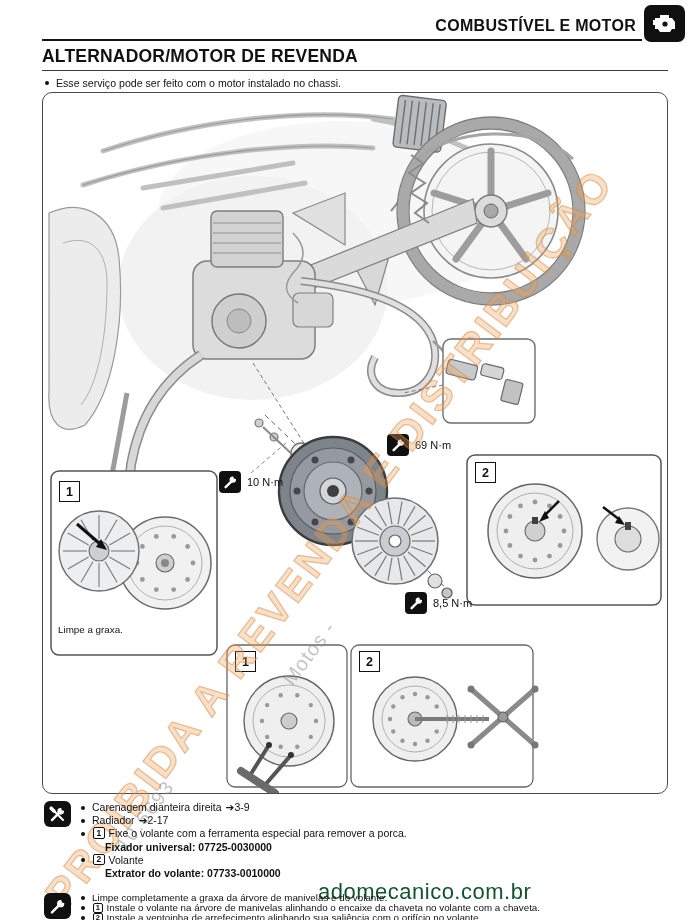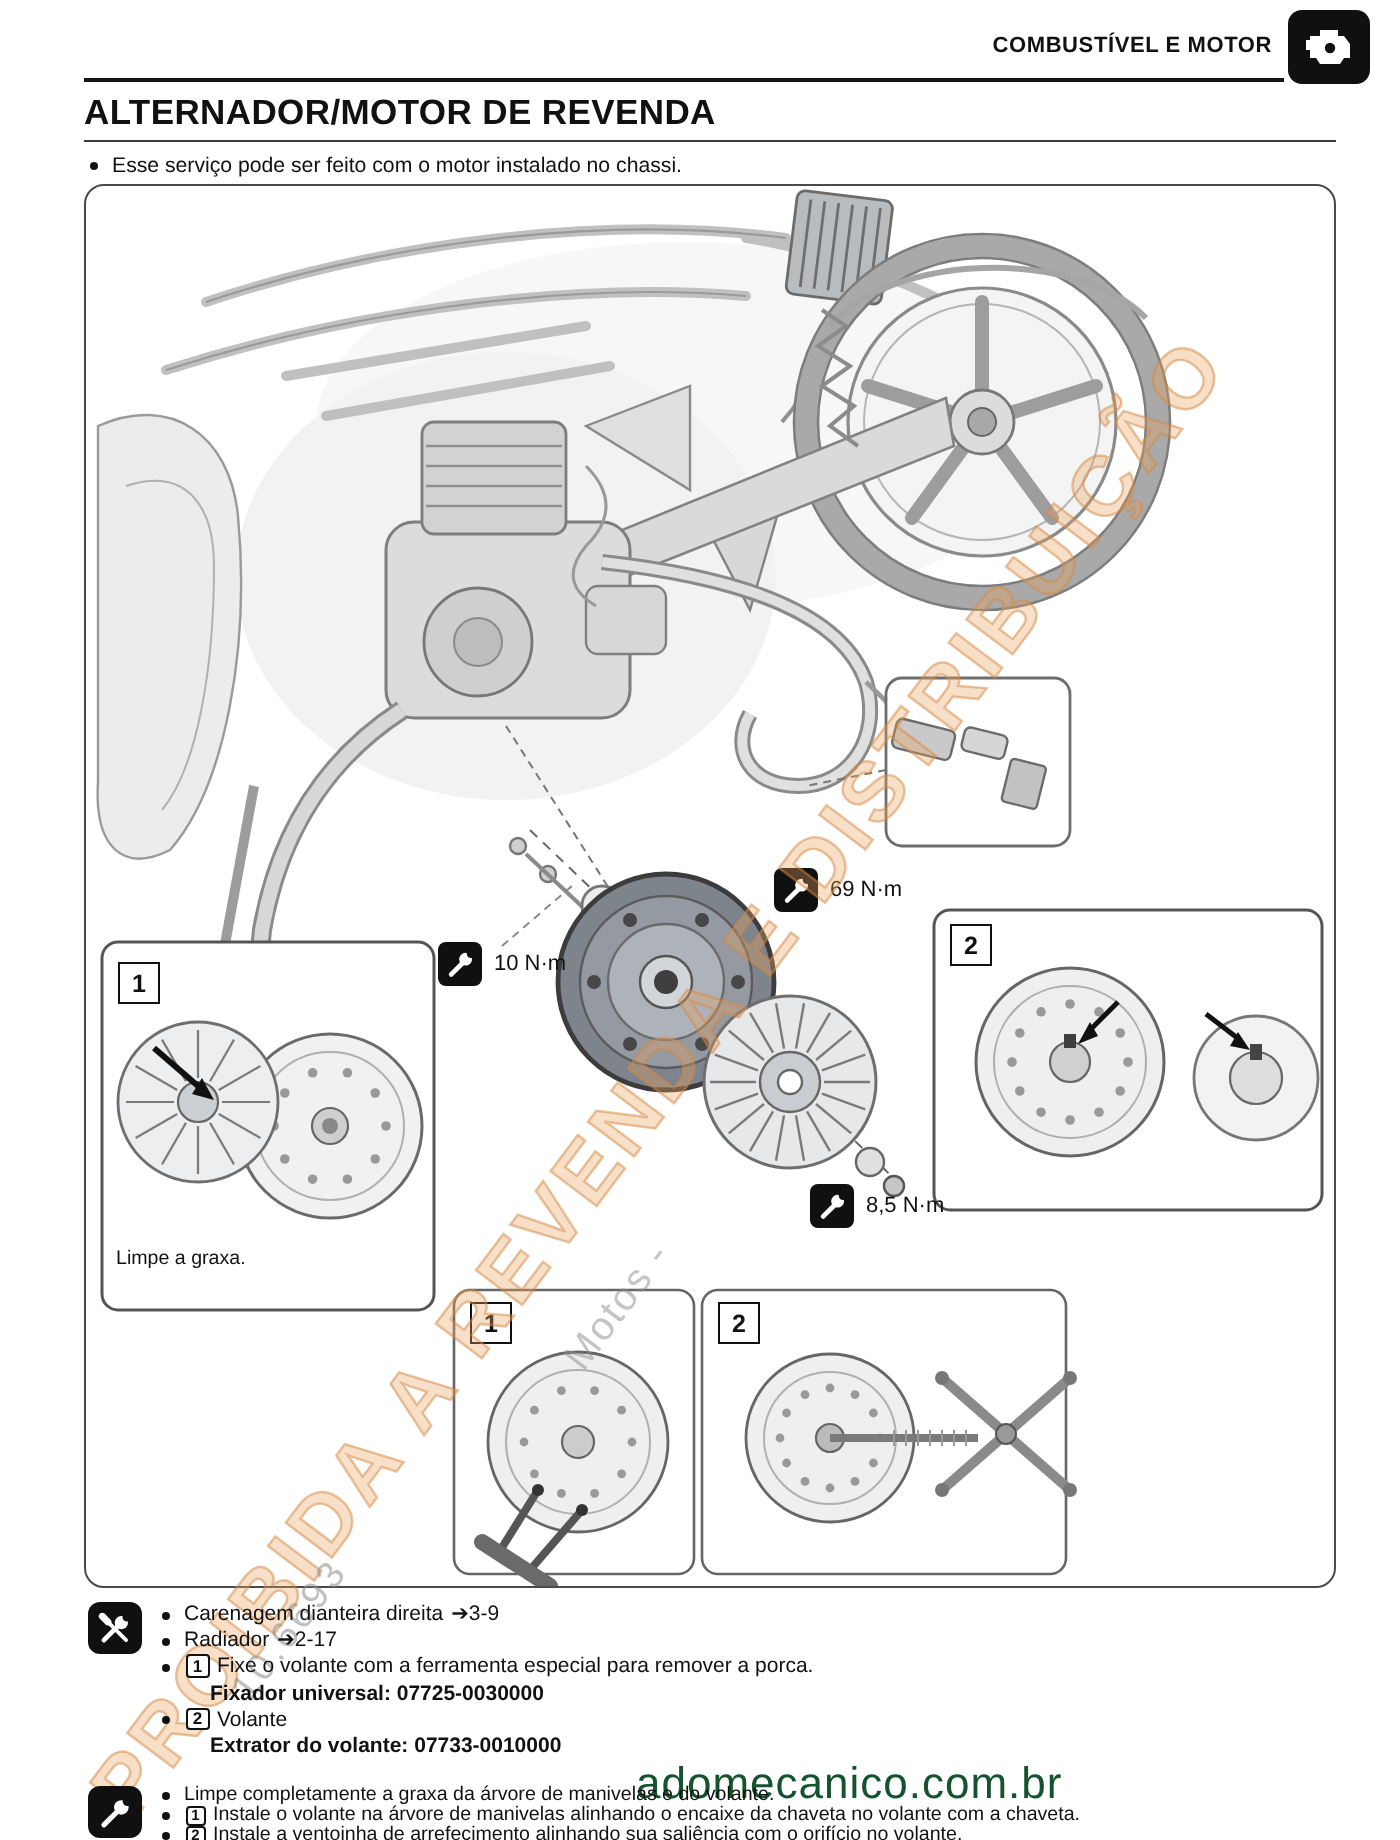--- a/index.html
+++ b/index.html
@@ -1,19 +1,19 @@
 <!DOCTYPE html>
 <html><head>
 <meta charset="utf-8">
 <style>
   *{margin:0;padding:0;box-sizing:border-box}
   html,body{width:700px;height:920px}
   body{font-family:"Liberation Sans","DejaVu Sans",sans-serif;background:#fff;position:relative;overflow:hidden;color:#111}
 
-  .chapter-title{position:absolute;top:17px;right:64px;font-size:11px;font-weight:bold;letter-spacing:.3px;z-index:4}
+  .chapter-title{position:absolute;top:17px;right:64px;font-size:16px;font-weight:bold;letter-spacing:.3px;z-index:4}
   .corner-badge{position:absolute;top:5px;right:15px;width:41px;height:37px;background:#101010;border-radius:7px;display:flex;align-items:center;justify-content:center;z-index:4}
   .header-rule{position:absolute;top:39px;left:42px;width:600px;height:2.4px;background:#151515}
   .page-title{position:absolute;top:46px;left:42px;font-size:17.5px;font-weight:bold;letter-spacing:.2px}
   .title-rule{position:absolute;top:70px;left:42px;width:626px;height:1.2px;background:#3c3c3c}
   .intro{position:absolute;top:77px;left:45px;display:flex;align-items:flex-start;font-size:10.6px}
   .dot{width:4px;height:4px;border-radius:50%;background:#111;margin:4px 7px 0 0;flex:none}
 
   .figure-box{position:absolute;top:92px;left:42px;width:626px;height:702px;border:1.6px solid #4a4a4a;border-radius:10px;background:#fff;overflow:hidden;z-index:1}
   .illustration{position:absolute;left:0;top:0;width:626px;height:702px}
 

